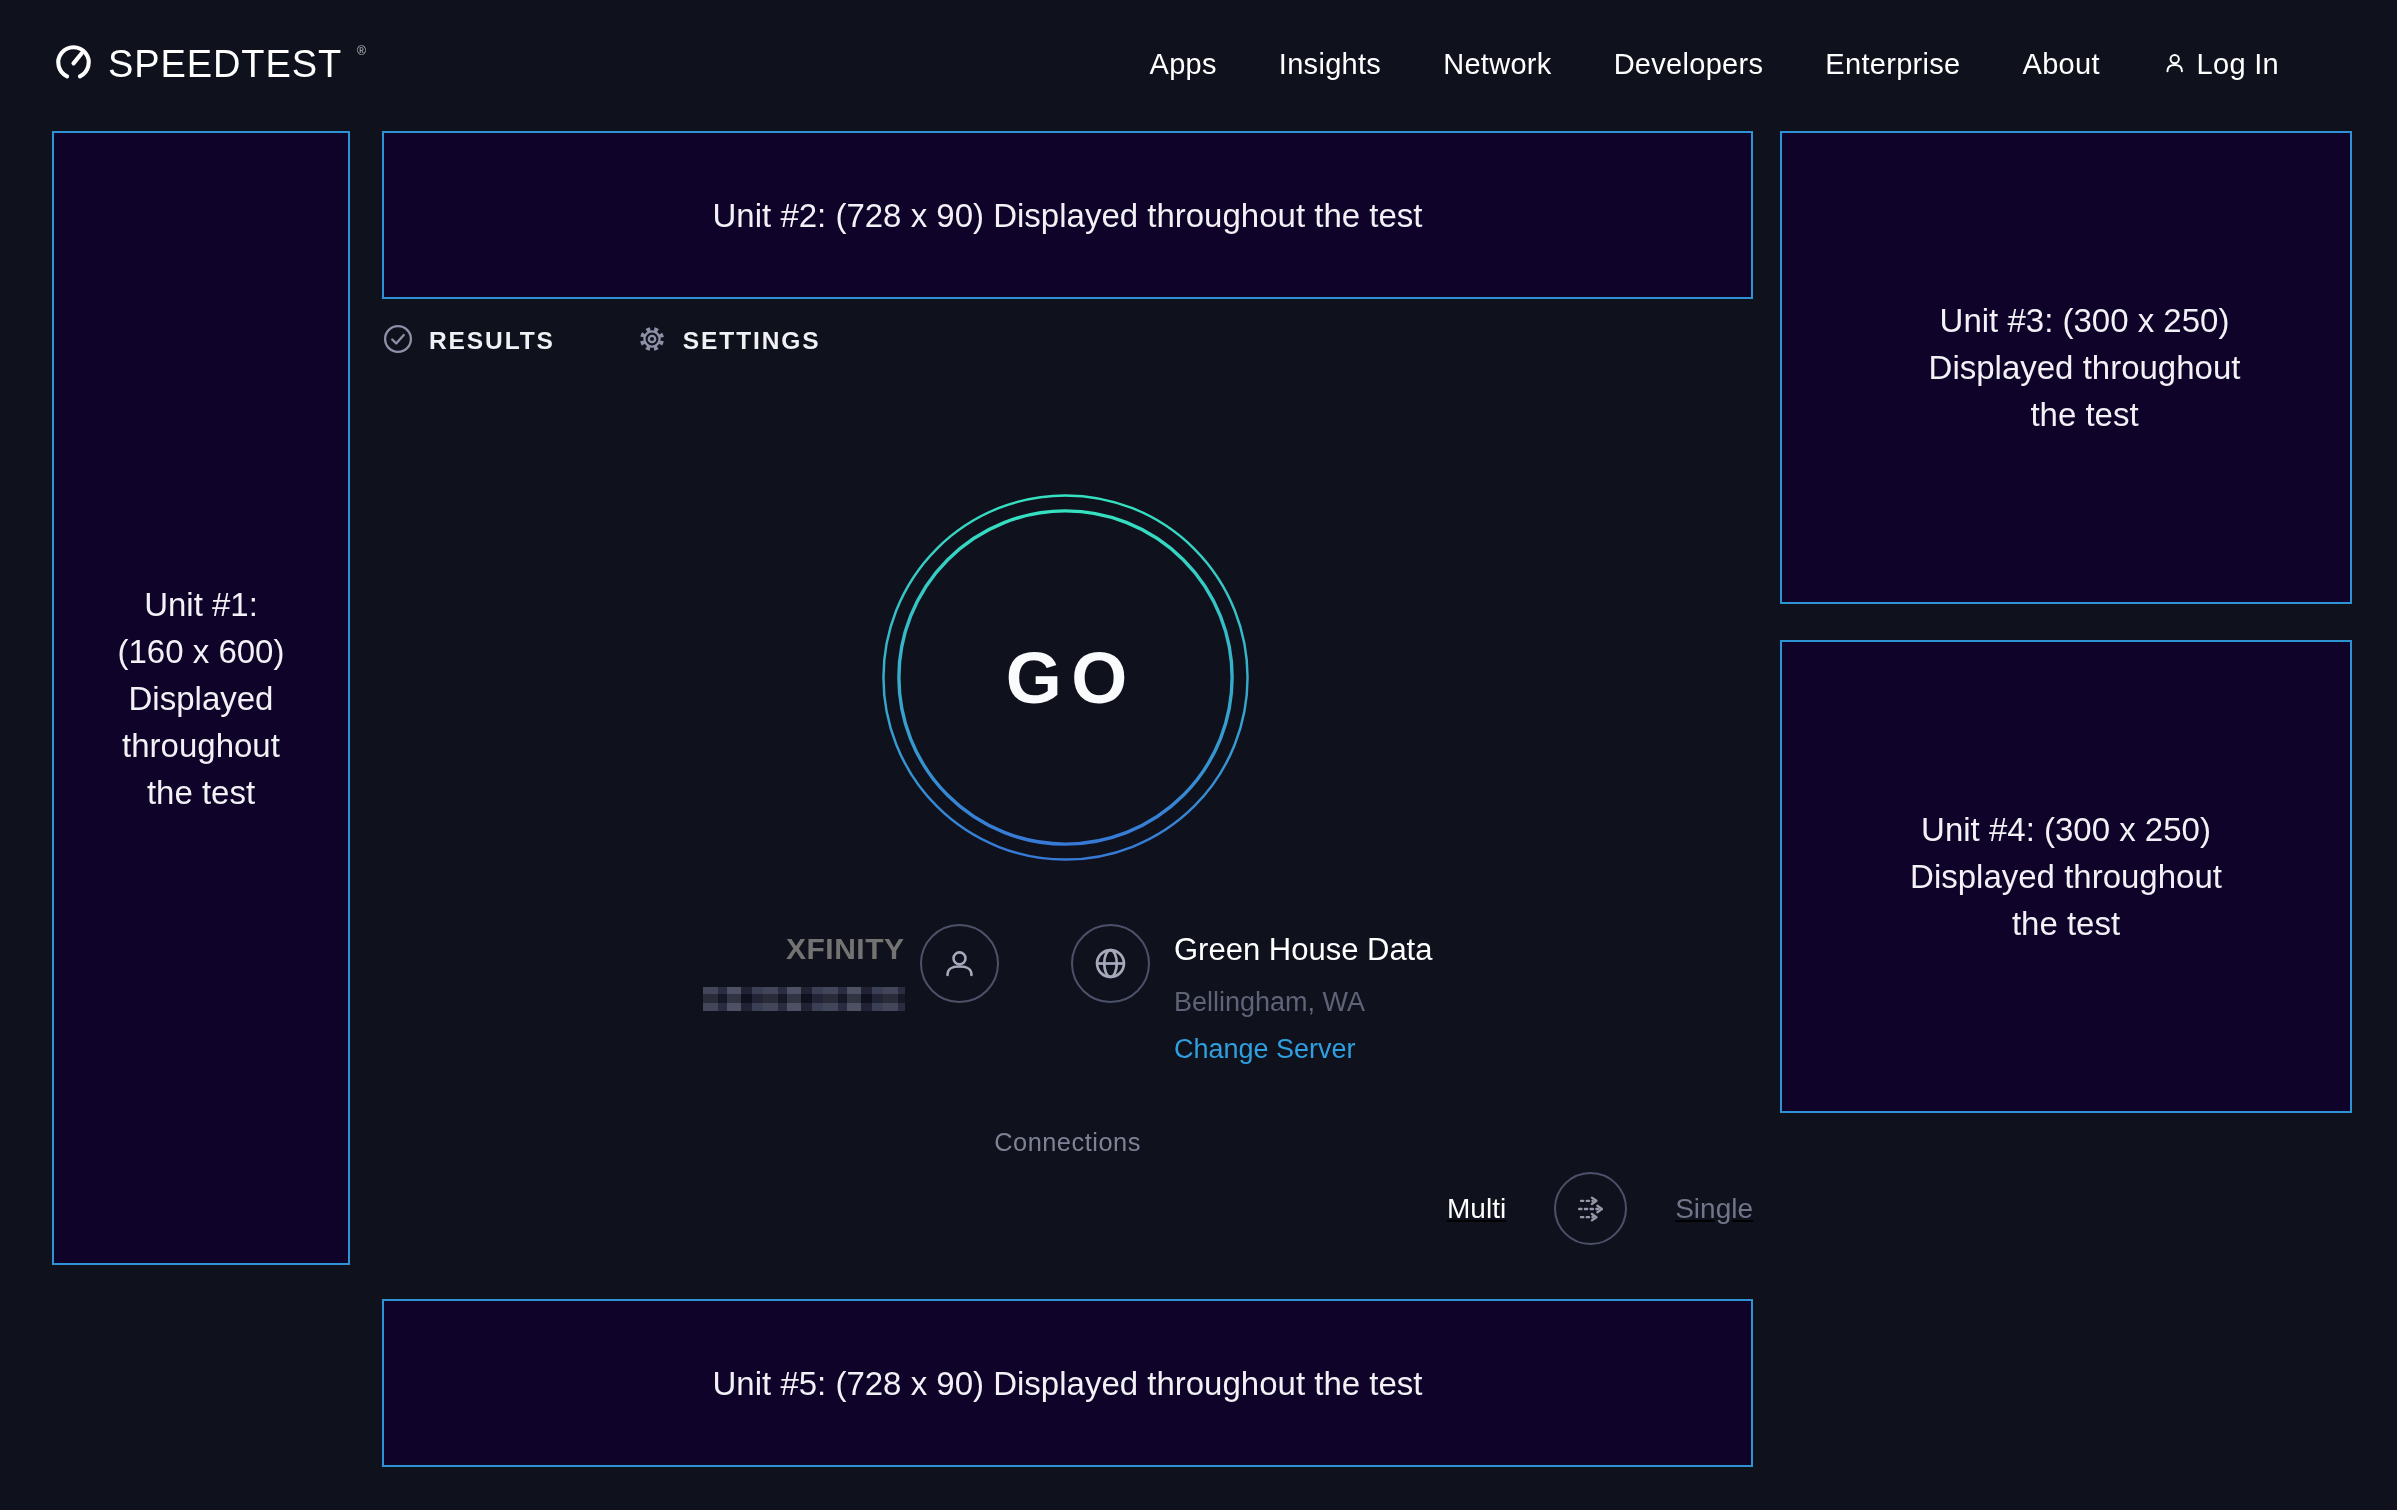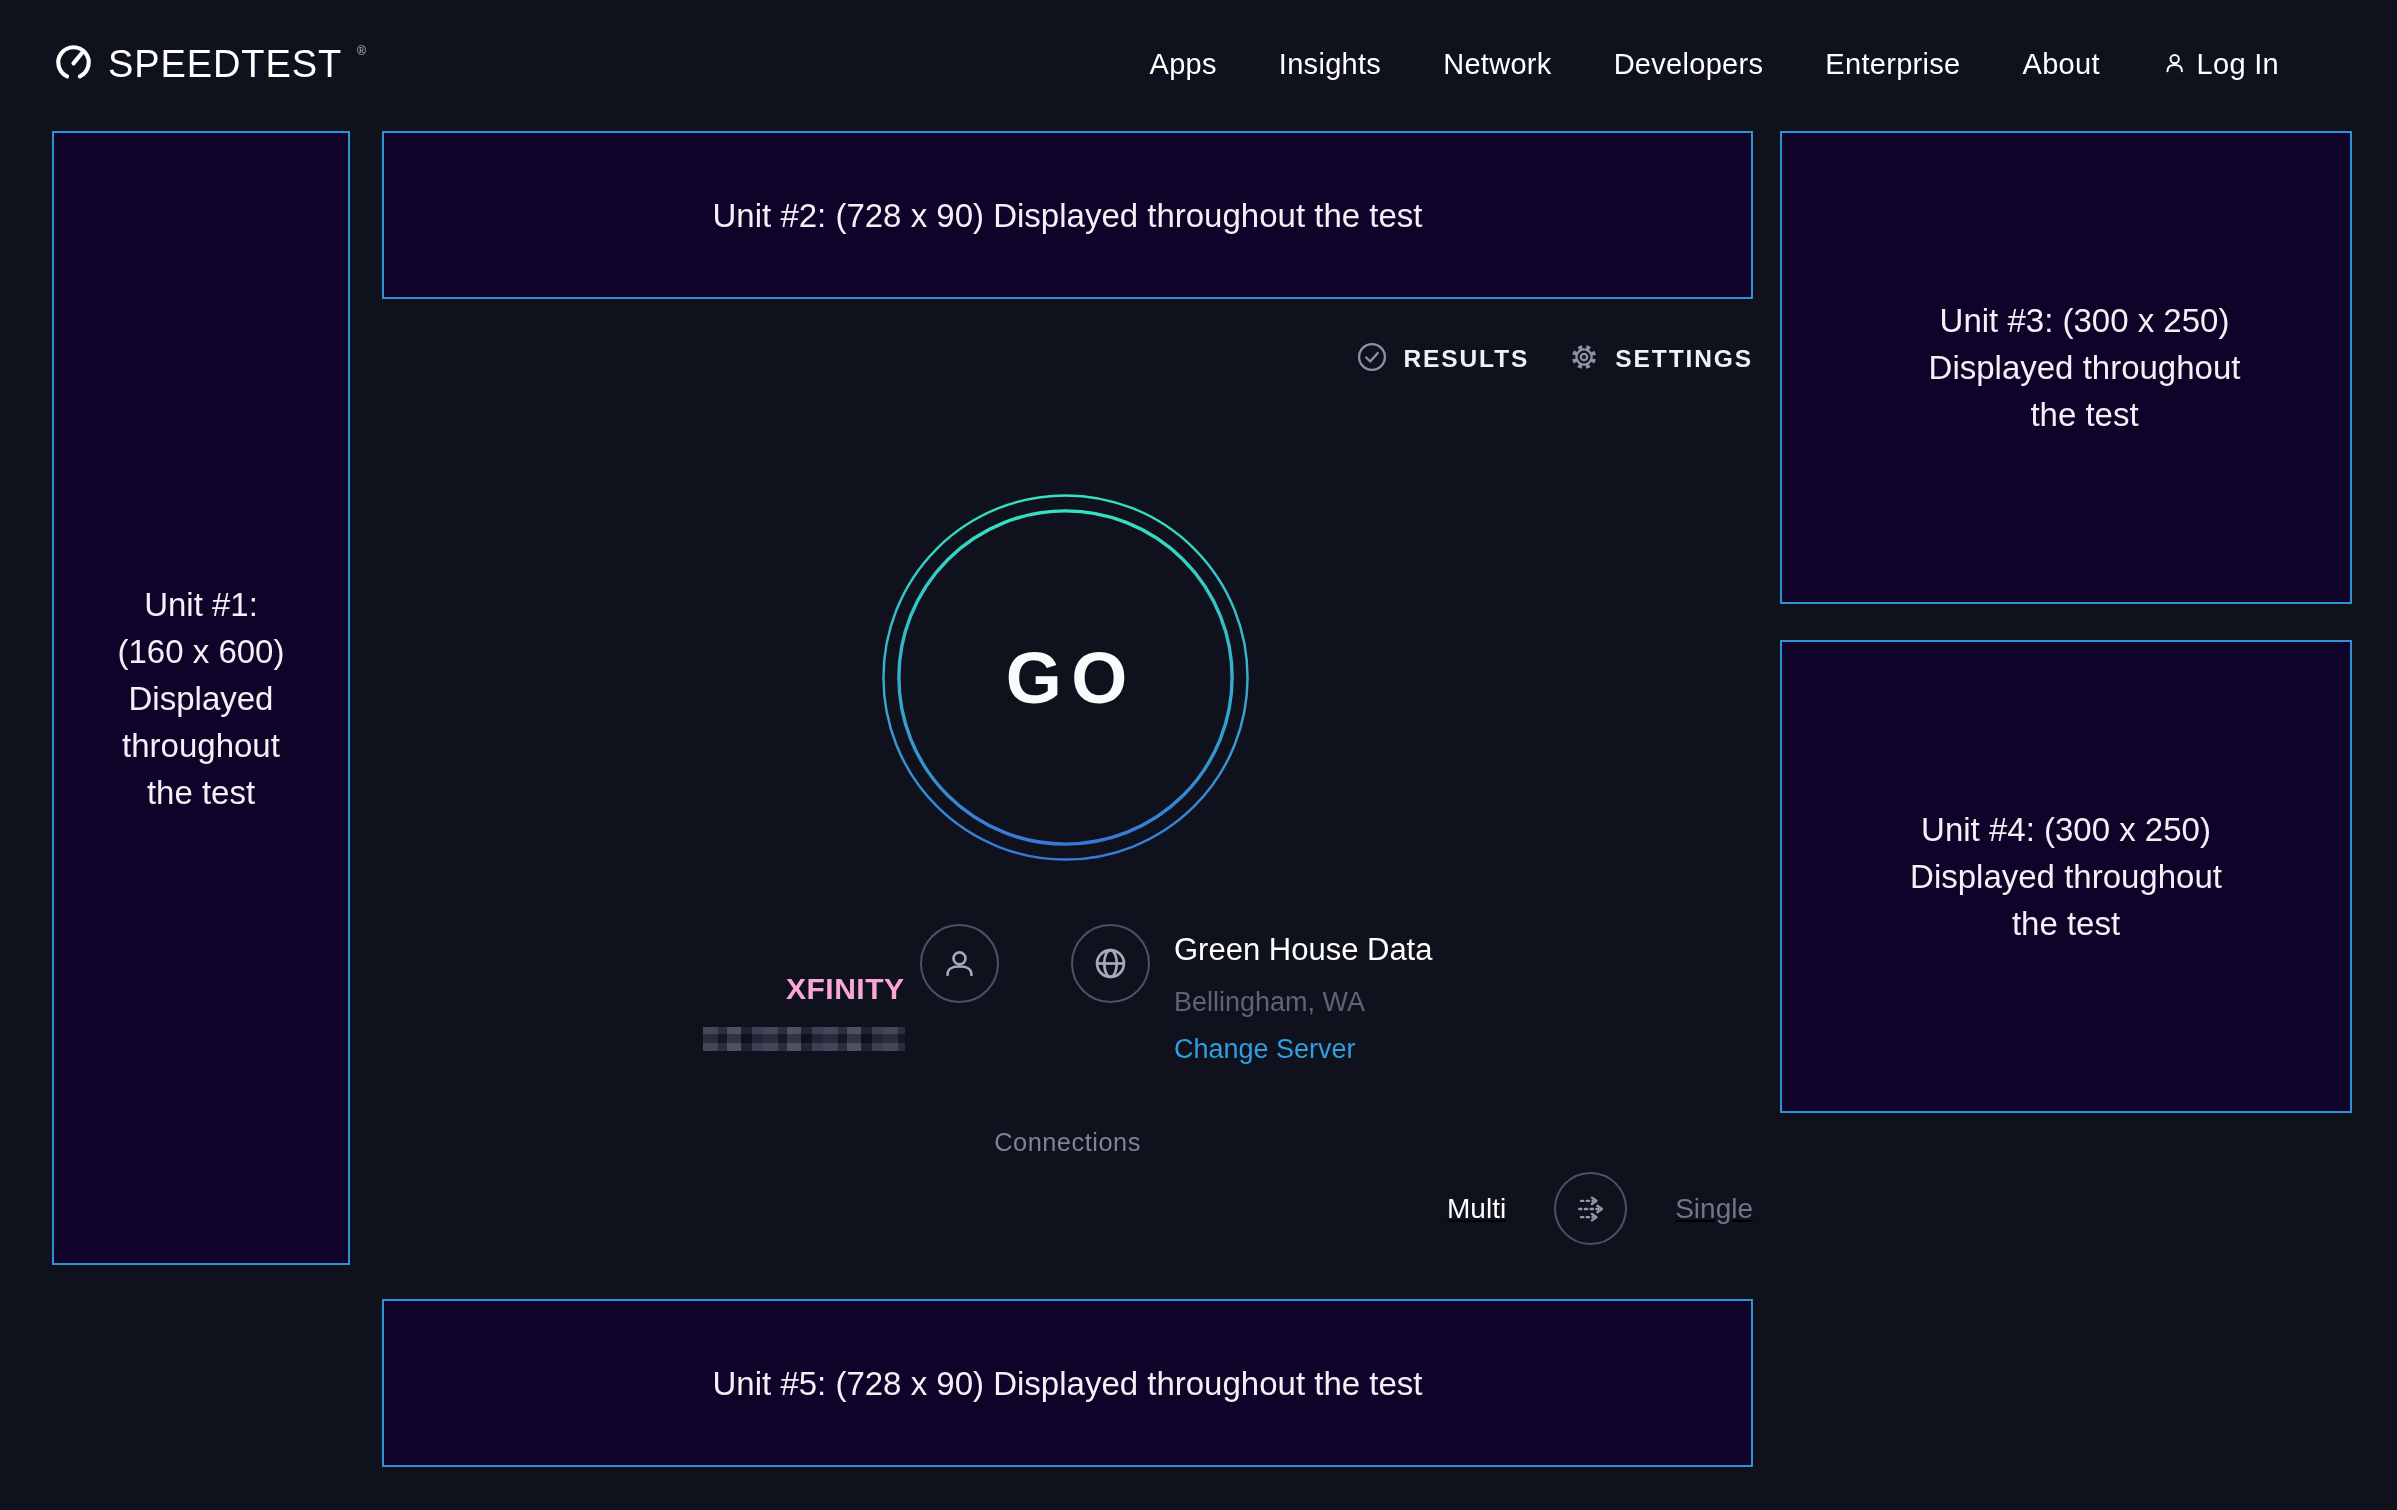--- a/index.html
+++ b/index.html
@@ -34,36 +34,36 @@
       display:flex;align-items:center;justify-content:center;text-align:center;
       color:#f2f2f6;font-size:33px;}
   .ad .ad-text div{line-height:47px;}
   .ad-1{left:52px;top:131px;width:298px;height:1134px;}
   .ad-2{left:382px;top:131px;width:1371px;height:168px;}
   .ad-3{left:1780px;top:131px;width:572px;height:473px;padding-left:37px;}
   .ad-4{left:1780px;top:640px;width:572px;height:473px;}
   .ad-5{left:382px;top:1299px;width:1371px;height:168px;}
 
   
-  .tabs{position:absolute;left:382px;top:341px;width:1371px;display:flex;justify-content:flex-end;gap:39px;}
+  .tabs{position:absolute;left:382px;top:323px;width:1371px;display:flex;justify-content:flex-start;gap:81px;}
   .tab{display:flex;align-items:center;gap:15px;cursor:pointer;}
   .tab-label{color:#f0f1f4;font-size:24.5px;font-weight:700;letter-spacing:1.9px;}
 
   
   .go-wrap{position:absolute;left:881px;top:493px;width:369px;height:369px;cursor:pointer;}
   .go-wrap svg{position:absolute;left:0;top:0;}
   .go-label{position:absolute;left:0;top:0;width:100%;height:100%;display:flex;align-items:center;justify-content:center;
             color:#fafbfd;font-size:72px;font-weight:700;letter-spacing:9.4px;padding-left:11.3px;}
 
   
   .isp-row{position:absolute;left:382px;top:924px;width:1371px;display:flex;justify-content:center;align-items:flex-start;}
   .icon-circle{width:79px;height:79px;border:2.8px solid var(--circle-border);border-radius:50%;
                display:flex;align-items:center;justify-content:center;flex:0 0 auto;}
   .isp-col{display:flex;flex-direction:column;align-items:flex-end;padding-top:7.5px;margin-right:15px;}
-  .isp-name{color:#f9a8d4;font-size:30px;font-weight:700;letter-spacing:0.5px;margin-top:40px;}
+  .isp-name{color:#737373;font-size:30px;font-weight:700;letter-spacing:0.5px;}
   .redacted{width:202px;height:24.5px;margin-top:21px;opacity:.9;
     background:
       repeating-linear-gradient(90deg,#3e4156 0 15px,#20233a 15px 24.5px,#4a4e63 24.5px 38px,#15172c 38px 49px,#343852 49px 60px),
       repeating-linear-gradient(0deg,rgba(255,255,255,.06) 0 8.5px,rgba(0,0,0,.28) 8.5px 17px);
     background-blend-mode:overlay;}
   .group-gap{width:72px;flex:0 0 auto;}
   .server-col{display:flex;flex-direction:column;align-items:flex-start;padding-top:7.5px;margin-left:24.5px;}
   .server-name{color:#fff;font-size:31px;font-weight:500;}
   .server-loc{color:var(--dim);font-size:27px;margin-top:19px;}
   .change-server{color:var(--link-blue);font-size:27px;margin-top:16px;cursor:pointer;}

